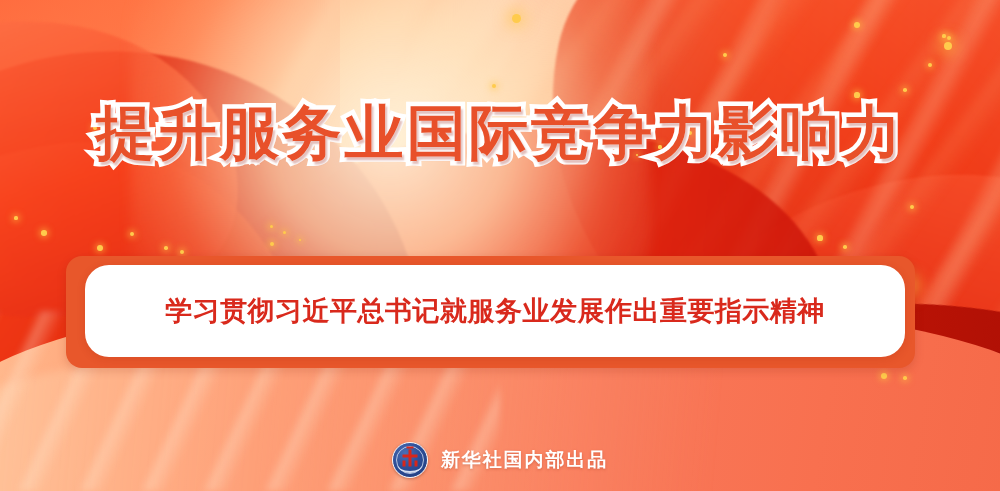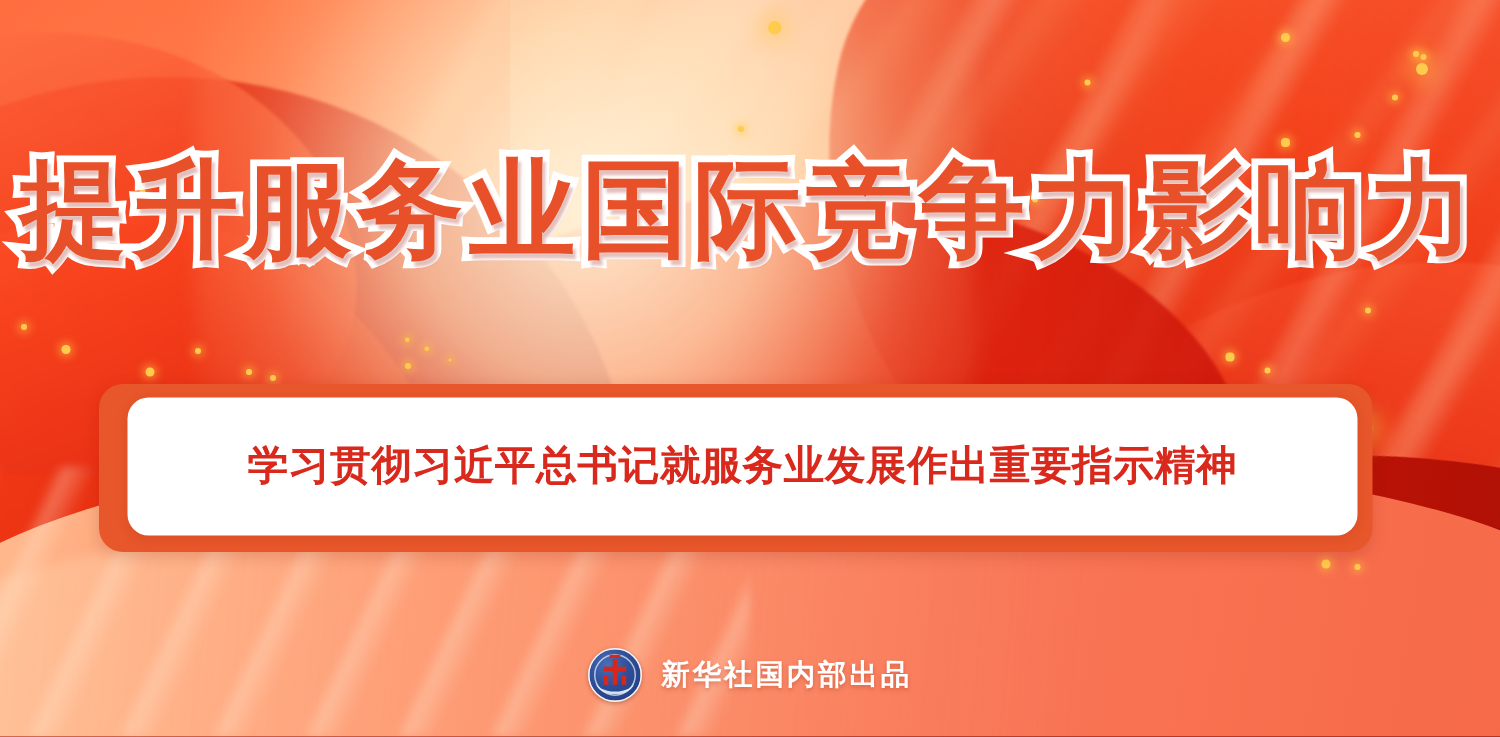--- a/index.html
+++ b/index.html
@@ -188,53 +188,53 @@
     color:#E8502A;
     letter-spacing:.055em;
     line-height:1.06;
     -webkit-text-stroke:9px #FFFFFF;
     paint-order:stroke fill;
     text-shadow:
       0 0 1px #fff,
       2px 3px 2px rgba(150,20,10,.28);
   }
   .title-1{font-size:57px;}
-  .title-2{font-size:71px;margin-top:6px;}
+  .title-2{font-size:59px;margin-top:6px;}
 
   
   .sub-frame{
     position:absolute;
     left:66px;top:256px;width:849px;height:112px;
     background:#E8572B;
     border-radius:16px;
     z-index:5;
     box-shadow:0 3px 10px rgba(130,25,10,.18);
   }
   .sub-card{
     position:absolute;
     left:85px;top:265px;width:820px;height:92px;
     background:#FFFFFF;
-    border-radius:14px;
+    border-radius:24px;
     z-index:6;
     display:flex;flex-direction:row;
     align-items:center;justify-content:center;
     box-shadow:0 2px 8px rgba(140,30,12,.16);
   }
   .sub-line{
     color:#D9291C;
     font-weight:bold;
     font-size:27px;
     letter-spacing:.018em;
     line-height:1.34;
     white-space:nowrap;
   }
 
   
   .footer{
-    position:absolute;left:0;right:0;top:432px;
+    position:absolute;left:0;right:0;top:442px;
     display:flex;align-items:center;justify-content:center;gap:13px;
     z-index:7;
   }
   .xh-logo{
     position:relative;width:36px;height:36px;border-radius:50%;
     background:radial-gradient(circle at 36% 30%,#4A6FB5 0%,#2E4E98 45%,#1E3A7A 100%);
     border:1.5px solid #F2F5FB;
     box-shadow:0 1px 3px rgba(90,20,10,.35);
     overflow:hidden;flex:none;
   }

